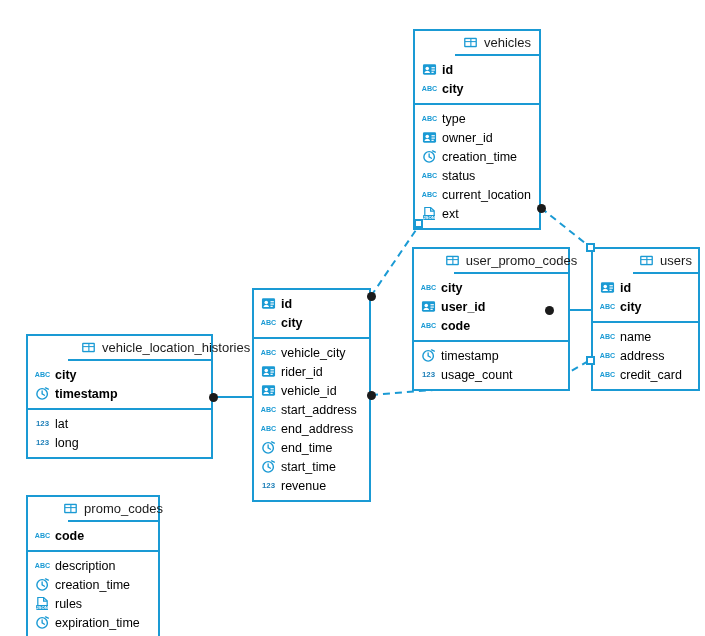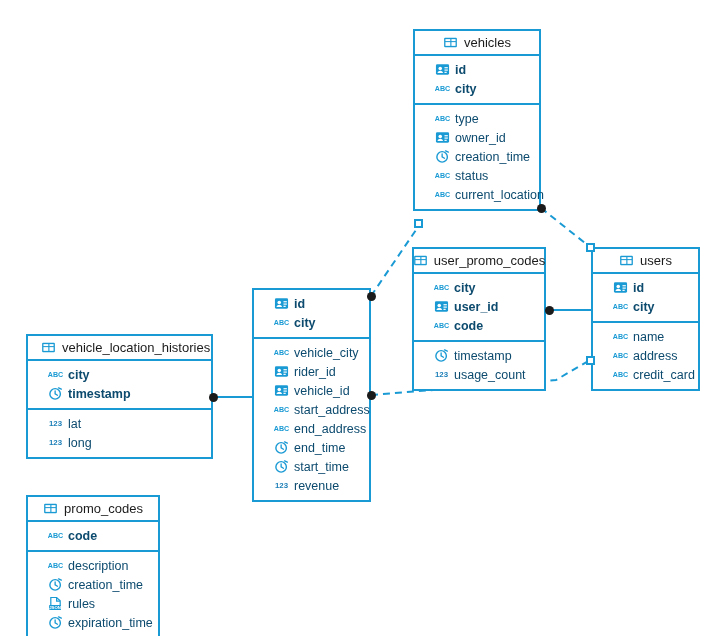--- a/index.html
+++ b/index.html
@@ -45,42 +45,43 @@
     height: 25px;
     border-bottom: 2px solid #1a9ad4;
     display: flex;
     align-items: center;
     justify-content: center;
     gap: 6px;
     padding: 0 8px;
     font-size: 13px;
     color: #1b1b1b;
     white-space: nowrap;
+    margin-left: 40px;
   }
   .tbl-title.left {
     justify-content: flex-start;
     padding-left: 13px;
   }
 
   .tbl-section {
     box-sizing: border-box;
     padding: 4px 0 5px 0;
   }
   .tbl-section + .tbl-section {
     border-top: 2px solid #1a9ad4;
   }
 
   .fld {
     display: flex;
     align-items: center;
     gap: 5px;
     height: 19px;
-    padding: 0 20px;
+    padding: 0 7px;
     font-size: 12.5px;
-    color: #0c4a6e;
+    color: #000000;
     white-space: nowrap;
   }
   .fld.pk .fld-name { font-weight: bold; }
 
   .ic {
     width: 15px;
     height: 15px;
     flex: 0 0 15px;
     display: block;
   }
@@ -175,23 +176,32 @@
             <text x="8" y="10.6" text-anchor="middle" fill="#1a9ad4" font-family="&quot;Liberation Sans&quot;, sans-serif" font-size="7.6" font-weight="bold">ABC</text>
           </svg>
           <span class="fld-name">status</span>
         </div>
         <div class="fld">
           <svg class="ic" viewBox="0 0 16 16">
             <text x="8" y="10.6" text-anchor="middle" fill="#1a9ad4" font-family="&quot;Liberation Sans&quot;, sans-serif" font-size="7.6" font-weight="bold">ABC</text>
           </svg>
           <span class="fld-name">current_location</span>
         </div>
-      </div>
-    </div>
-    <div class="table-node" style="left: 412px; top: 247px; width: 134px;">
+        <div class="fld">
+          <svg class="ic" viewBox="0 0 16 16">
+            <path d="M3 1.6 h6.2 L13 5.2 v9.2 H3 Z" fill="#fff" stroke="#1a9ad4" stroke-width="1.3"></path>
+            <path d="M9.2 1.8 v3.6 h3.6" fill="none" stroke="#1a9ad4" stroke-width="1.3"></path>
+            <rect x="1.2" y="9.6" width="12.6" height="5" rx="0.6" fill="#1a9ad4"></rect>
+            <text x="7.5" y="13.8" text-anchor="middle" fill="#fff" font-family="&quot;Liberation Sans&quot;, sans-serif" font-size="4.6" font-weight="bold">JSON</text>
+          </svg>
+          <span class="fld-name">ext</span>
+        </div>
+      </div>
+    </div>
+    <div class="table-node" style="left: 412px; top: 247px; width: 158px;">
       <div class="tbl-title">
         <svg class="ic" viewBox="0 0 16 16">
           <rect x="1.2" y="3" width="13.6" height="10" rx="1" fill="#1a9ad4"></rect>
           <rect x="2.6" y="4.4" width="5.2" height="2.1" fill="#fff"></rect>
           <rect x="9" y="4.4" width="4.4" height="2.1" fill="#fff"></rect>
           <rect x="2.6" y="7.6" width="5.2" height="4" fill="#fff"></rect>
           <rect x="9" y="7.6" width="4.4" height="4" fill="#fff"></rect>
         </svg>
         <span>user_promo_codes</span>
       </div>

